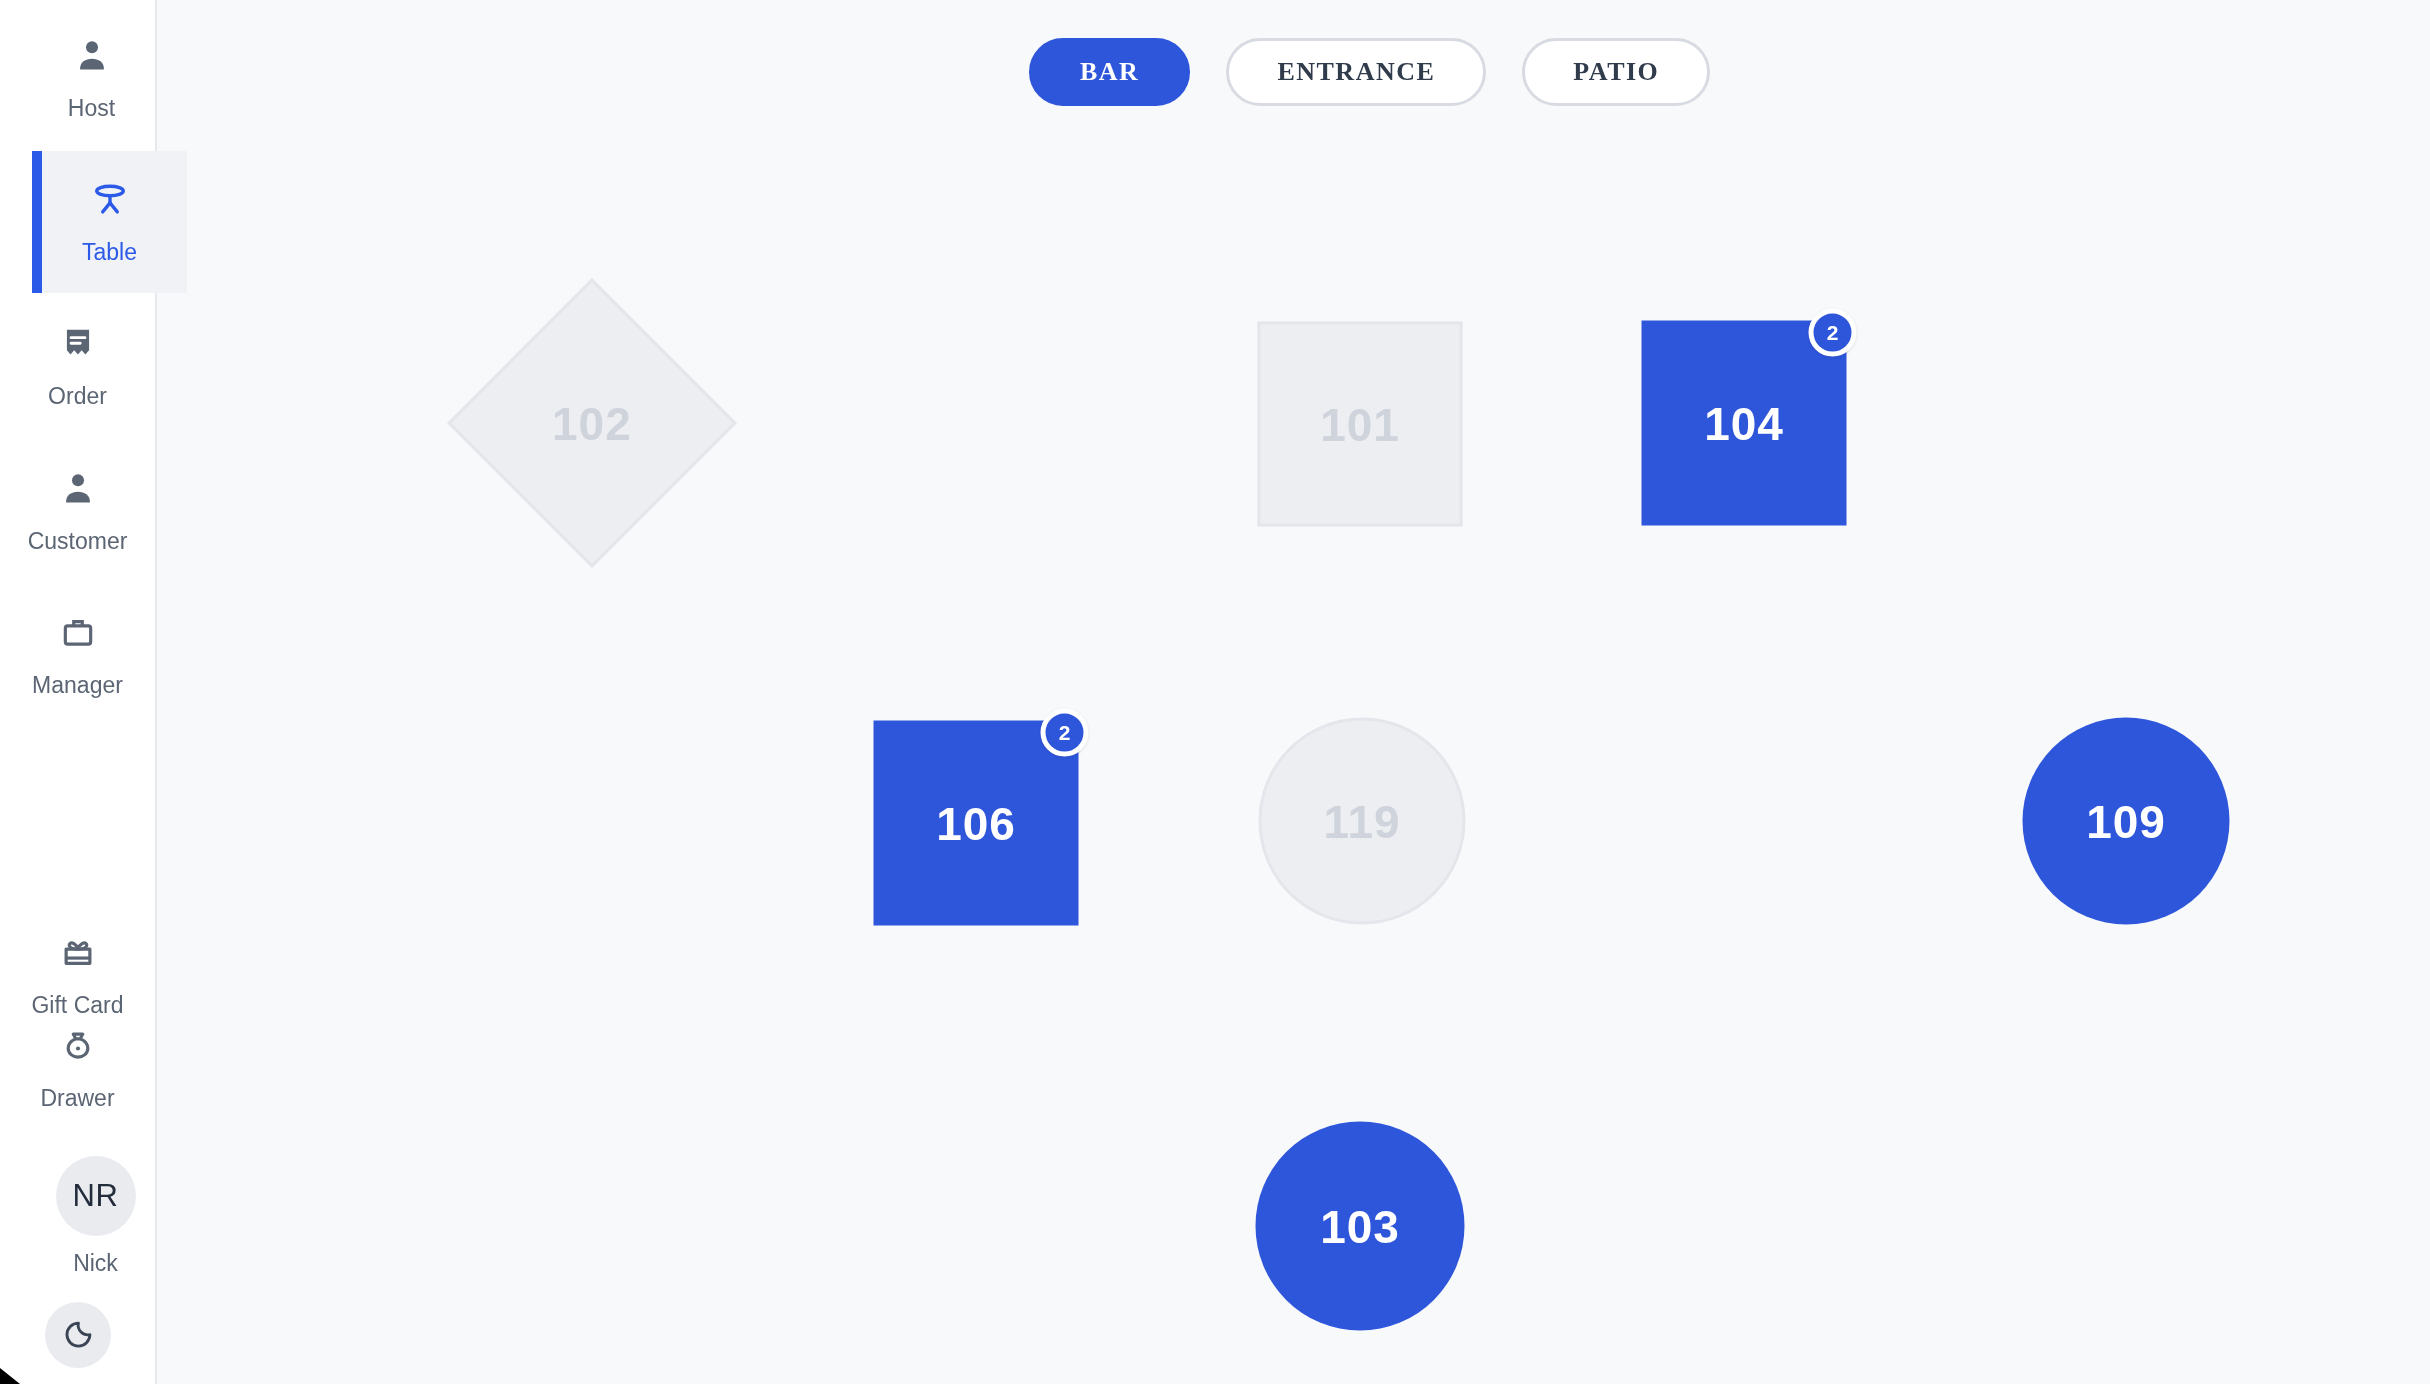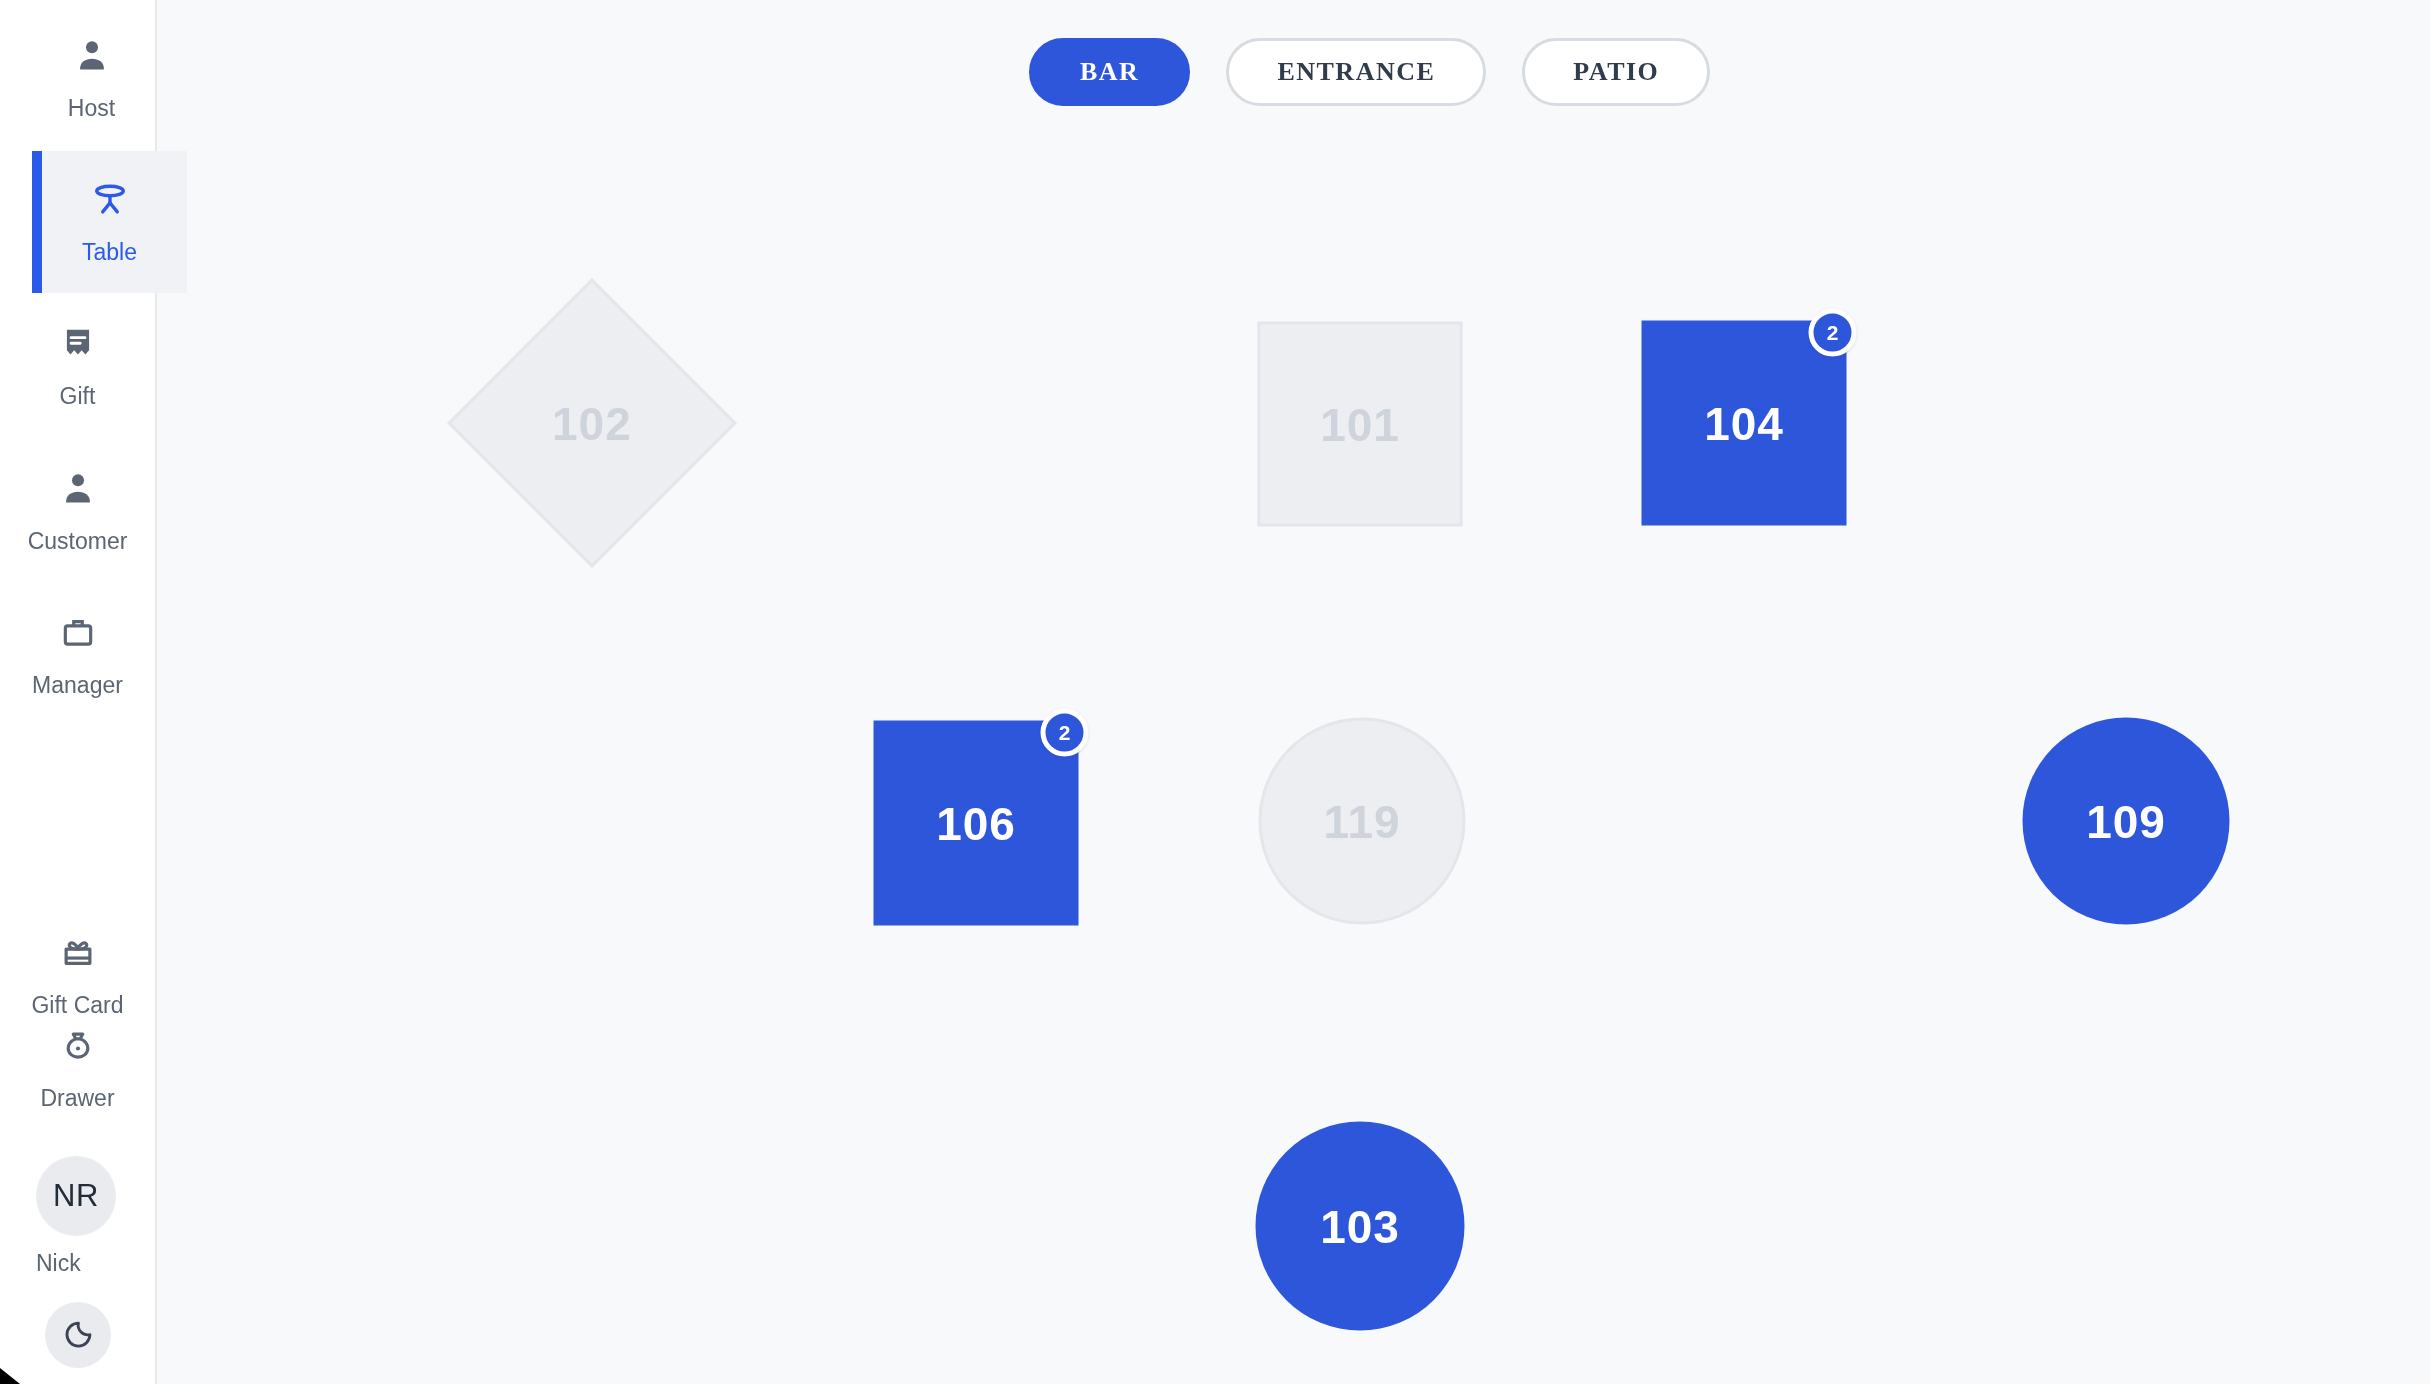--- a/index.html
+++ b/index.html
@@ -22,21 +22,21 @@
   .icon svg{width:100%;height:100%;display:block}
   .nav-label{font-size:23px;color:#5C6573;line-height:1}
   .nav-item.active{background:#F1F2F5;height:142px}
   .nav-item.active::before{
     content:"";position:absolute;left:0;top:0;bottom:0;width:10px;
     background:var(--sidebar-active,#2B59E8);
   }
   .nav-item.active .icon,.nav-item.active .nav-label{color:var(--sidebar-active,#2B59E8)}
   .user-item{
     position:absolute;left:0;top:1126px;width:155px;padding-top:30px;box-sizing:border-box;
-    display:flex;flex-direction:column;align-items:flex-start;gap:16px;cursor:pointer;padding-left:36px;
+    display:flex;flex-direction:column;align-items:center;gap:16px;cursor:pointer;padding-left:36px;
   }
   .avatar{
     width:80px;height:80px;border-radius:50%;background:#E9EBEF;
     display:flex;align-items:center;justify-content:center;
     font-size:31px;font-weight:500;color:#232C3B;letter-spacing:.5px;
   }
   .user-name{font-size:23px;color:#5C6573;line-height:1}
   .theme-toggle{
     position:absolute;left:45px;top:1302px;width:66px;height:66px;border-radius:50%;
     background:#E9EBEF;border:none;padding:0;display:flex;align-items:center;justify-content:center;
@@ -106,21 +106,21 @@
         </span>
         <span class="nav-label">Table</span>
       </div>
       <div class="nav-item" style="top: 295px;">
         <span class="icon nav-icon">
           <svg viewBox="0 0 24 24">
             <path fill="currentColor" d="M5 3h14v13l-2.35 2.6-2.35-2.6-2.35 2.6-2.35-2.6-2.35 2.6L5 16z"></path>
             <path stroke="#fff" stroke-width="1.8" stroke-linecap="round" fill="none" d="M7.6 8h8.8M7.6 11.5h5.8"></path>
           </svg>
         </span>
-        <span class="nav-label">Gift</span>
+        <span class="nav-label">Order</span>
       </div>
       <div class="nav-item" style="top: 440px;">
         <span class="icon nav-icon">
           <svg viewBox="0 0 24 24">
             <circle cx="12" cy="6.5" r="3.8" fill="currentColor"></circle>
             <path d="M4.5 20.5v-.8c0-3.6 3.3-6 7.5-6s7.5 2.4 7.5 6v.8z" fill="currentColor"></path>
           </svg>
         </span>
         <span class="nav-label">Customer</span>
       </div>

